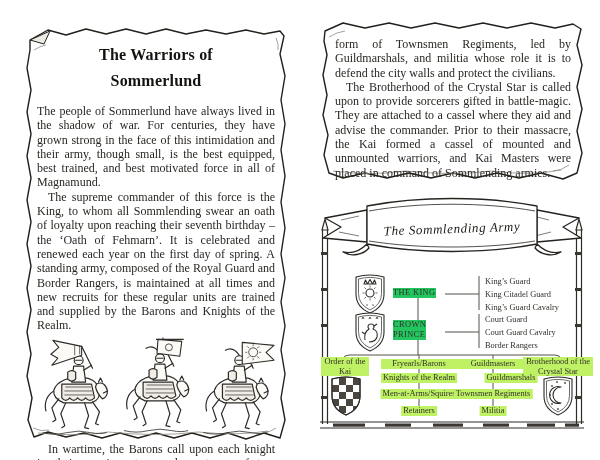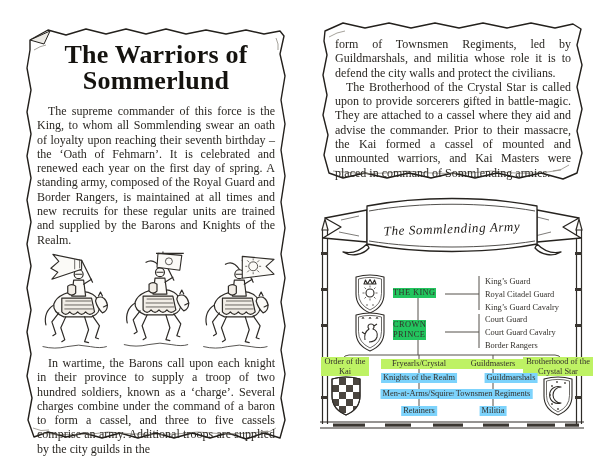--- a/index.html
+++ b/index.html
@@ -6,21 +6,21 @@
   body{
     width:600px;height:460px;position:relative;background:#ffffff;
     font-family:"Liberation Serif", serif;color:#262320;overflow:hidden;
   }
   .page{position:absolute;}
   .page svg.border-art{position:absolute;left:0;top:0;}
   
   .left-page{left:14px;top:20px;width:282px;height:428px;}
   .lp-content{position:absolute;left:23px;top:14px;width:238px;}
   .page-title{
-    font-size:26px;line-height:26px;font-weight:bold;text-align:center;
+    font-size:16px;line-height:26px;font-weight:bold;text-align:center;
     color:#15130f;margin:8px 0 10px 0;letter-spacing:.2px;
   }
   .body-par{
     margin:0;font-size:12px;line-height:14.3px;text-align:justify;color:#2a2722;
   }
   .indent{text-indent:11px;}
   .knights{display:block;margin:3px auto 2px auto;}
   
   .right-box{left:311px;top:15px;width:282px;height:174px;}
   .rb-content{position:absolute;left:24px;top:22px;width:236px;}
@@ -38,21 +38,21 @@
   }
   .caps{letter-spacing:.4px;}
   .unit-list{position:absolute;}
   .unit{font-size:8.4px;line-height:13px;color:#33302b;white-space:nowrap;}
   .col-header{
     position:absolute;font-size:8.4px;line-height:9.5px;color:#33302b;
     text-align:center;background:#bef264;white-space:normal;
   }
   .col-item{
     position:absolute;font-size:8.4px;line-height:10px;color:#33302b;
-    text-align:center;background:#7dd3fc;white-space:nowrap;
+    text-align:center;background:#bef264;white-space:nowrap;
     transform:translateX(-50%);padding:0 2px;
   }
 </style>
 </head>
 <body>
 
 <div class="page left-page">
   <svg class="border-art" width="282" height="428" viewBox="0 0 282 428">
     <path fill="#ffffff" stroke="#23201c" stroke-width="1.4" stroke-linejoin="round" d="M16,20 L34,10 52,15 72,9 92,14 112,9 132,14 152,9 172,14 192,10 212,14 232,10 250,14 266,11
          L270,16 266,34 271,56 267,80 271,104 267,130 271,156 267,182 271,208 267,234 271,258 267,282 271,306 267,330 271,354 267,378 271,400 266,418
@@ -65,20 +65,21 @@
       <path d="M19,408 q8,4 16,2"></path>
         <path d="M262,408 q-6,5 -14,4"></path>
       <path d="M24,413 q40,4 70,-1 q50,5 90,0 q40,4 70,-1"></path>
     </g>
   </svg>
   <div class="lp-content">
     <div class="page-title">
       <span>The Warriors of</span><br>
       <span>Sommerlund</span>
     </div>
+    <p class="body-par">The people of Sommerlund have always lived in the shadow of war. For centuries, they have grown strong in the face of this intimidation and their army, though small, is the best equipped, best trained, and best motivated force in all of Magnamund.</p>
     <p class="body-par indent">The supreme commander of this force is the King, to whom all Sommlending swear an oath of loyalty upon reaching their seventh birthday – the ‘Oath of Fehmarn’. It is celebrated and renewed each year on the first day of spring. A standing army, composed of the Royal Guard and Border Rangers, is maintained at all times and new recruits for these regular units are trained and supplied by the Barons and Knights of the Realm.</p>
 
     <svg class="knights" width="238" height="104" viewBox="0 0 240 104">
       <defs>
         <g id="knight" stroke="#2e2b27" fill="none" stroke-width="1.2" stroke-linecap="round" stroke-linejoin="round">
           <path d="M47,8 L58,30"></path>
           <path d="M19,53 C12,57 9,65 11,73"></path>
           <path fill="#fbfaf7" d="M19,52 C22,43 35,38 45,40 C55,38 63,44 65,52 C66,58 63,63 57,65 L29,65 C22,62 18,58 19,52 Z"></path>
           <path fill="#fbfaf7" d="M62,46 C68,43 72,47 73,53 C73,57 71,60 68,61 C65,58 62,53 61,49 Z"></path>
           <path d="M64,44 L66,40 L68,44"></path>
@@ -245,36 +246,36 @@
           <circle cx="22" cy="7" r="0.9"></circle>
       </g>
     </g>
   </svg>
 
   <div class="banner-title">The Sommlending Army</div>
 
   <div class="dg-label caps" style="left:82px;top:96px;">THE KING</div>
   <div class="unit-list" style="left:174px;top:83px;">
     <div class="unit">King’s Guard</div>
-    <div class="unit">Royal Citadel Guard</div>
+    <div class="unit">King Citadel Guard</div>
     <div class="unit">King’s Guard Cavalry</div>
   </div>
 
   <div class="dg-label caps" style="left:82px;top:128px;">
     <span>CROWN</span><br>
     <span>PRINCE</span>
   </div>
   <div class="unit-list" style="left:174px;top:121px;">
     <div class="unit">Court Guard</div>
     <div class="unit">Court Guard Cavalry</div>
     <div class="unit">Border Rangers</div>
   </div>
 
   <div class="col-header" style="left:10px;top:165px;width:48px;">Order of the Kai</div>
-  <div class="col-header" style="left:70px;top:167px;width:76px;">Fryearls/Crystal</div>
+  <div class="col-header" style="left:70px;top:167px;width:76px;">Fryearls/Barons</div>
   <div class="col-header" style="left:144px;top:167px;width:76px;">Guildmasters</div>
   <div class="col-header" style="left:212px;top:165px;width:70px;">Brotherhood of the Crystal Star</div>
 
   <div class="col-item" style="left:108px;top:181px;">Knights of the Realm</div>
   <div class="col-item" style="left:108px;top:197px;">Men-at-Arms/Squires</div>
   <div class="col-item" style="left:108px;top:214px;">Retainers</div>
 
   <div class="col-item" style="left:182px;top:181px;margin-left:18px;">Guildmarshals</div>
   <div class="col-item" style="left:182px;top:197px;">Townsmen Regiments</div>
   <div class="col-item" style="left:182px;top:214px;">Militia</div>

